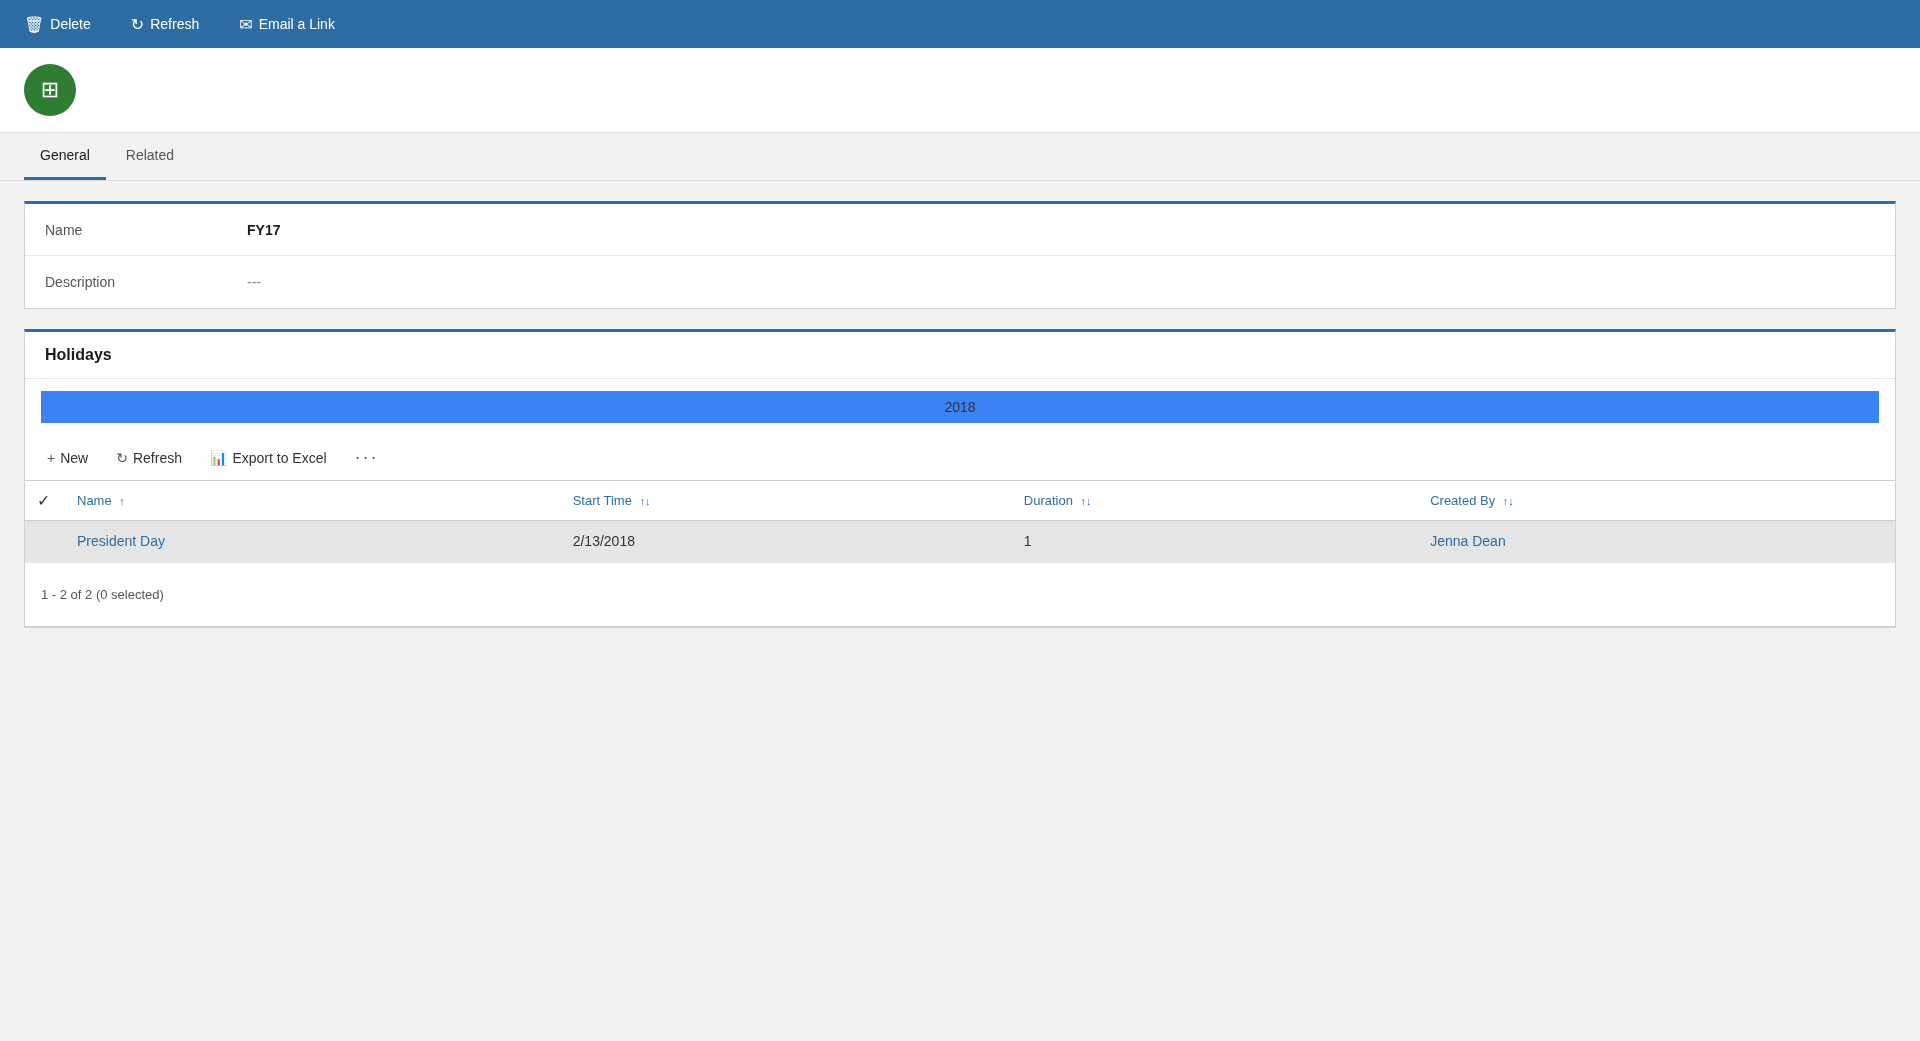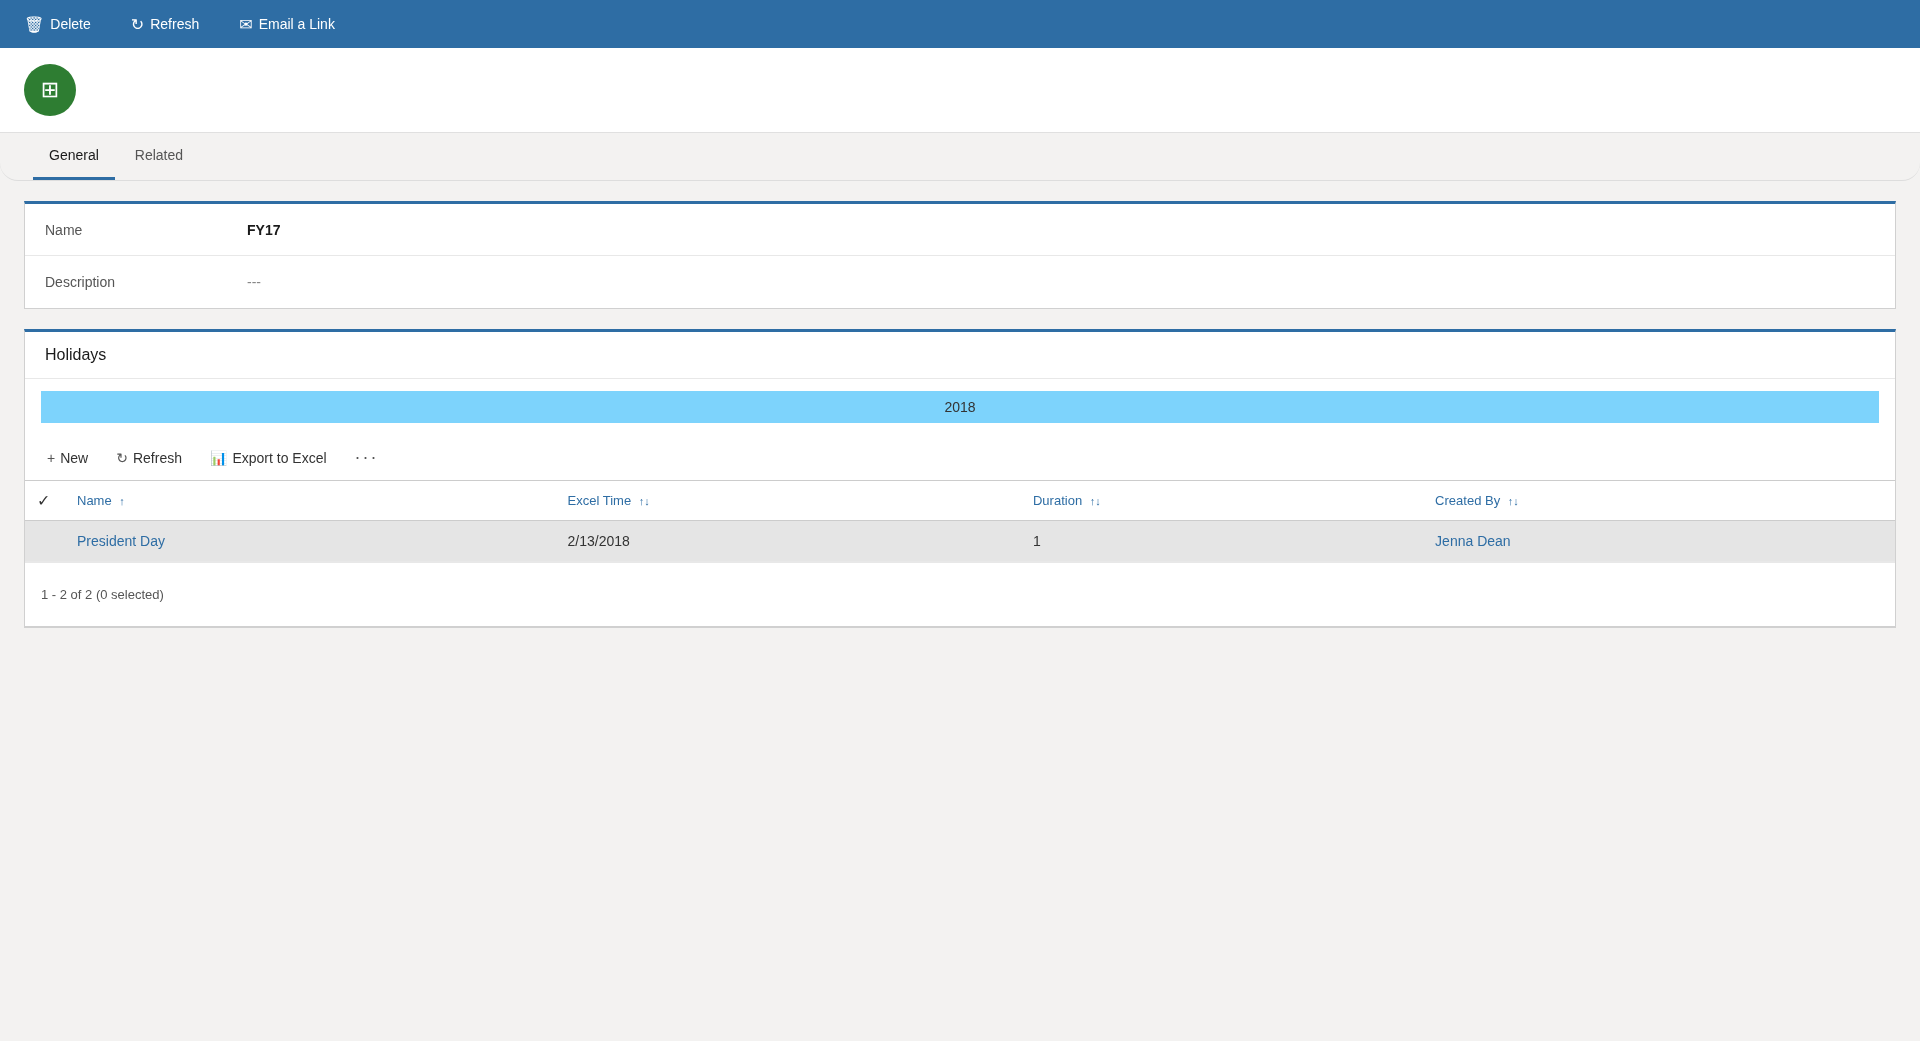--- a/index.html
+++ b/index.html
@@ -56,24 +56,23 @@
     }
     .header-text .record-title {
       font-size: 22px;
       font-weight: 400;
       color: #1a1a1a;
     }
 
     
     .tabs-bar {
       background: #f3f2f1;
-      padding: 0 33px;
+      padding: 0 24px;
       display: flex;
       border-bottom: 1px solid #ddd;
-      border-radius: 18px;
     }
     .tab {
       padding: 14px 16px;
       cursor: pointer;
       font-size: 14px;
       color: #555;
       border-bottom: 3px solid transparent;
       margin-right: 4px;
     }
     .tab.active {
@@ -121,28 +120,28 @@
 
     
     .holidays-card {
       background: #fff;
       border: 1px solid #d0d0d0;
       border-top: 3px solid #2e6da4;
     }
     .holidays-header {
       padding: 14px 20px;
       font-size: 16px;
-      font-weight: 400;
+      font-weight: 700;
       color: #1a1a1a;
       border-bottom: 1px solid #e8e8e8;
     }
 
     
     .year-banner {
-      background: #7dd3fc;
+      background: #3b82f6;
       text-align: center;
       padding: 8px;
       font-size: 14px;
       color: #333;
       margin: 12px 16px;
     }
 
     
     .sub-toolbar {
       display: flex;
@@ -306,21 +305,21 @@
       <thead>
         <tr>
           <th class="check-col">
             <span class="check-mark">✓</span>
           </th>
           <th>
             <span>Name</span>
             <span class="sort-icon">↑</span>
           </th>
           <th>
-            <span>Excel Time</span>
+            <span>Start Time</span>
             <span class="sort-icon">↑↓</span>
           </th>
           <th>
             <span>Duration</span>
             <span class="sort-icon">↑↓</span>
           </th>
           <th>
             <span>Created By</span>
             <span class="sort-icon">↑↓</span>
           </th>

